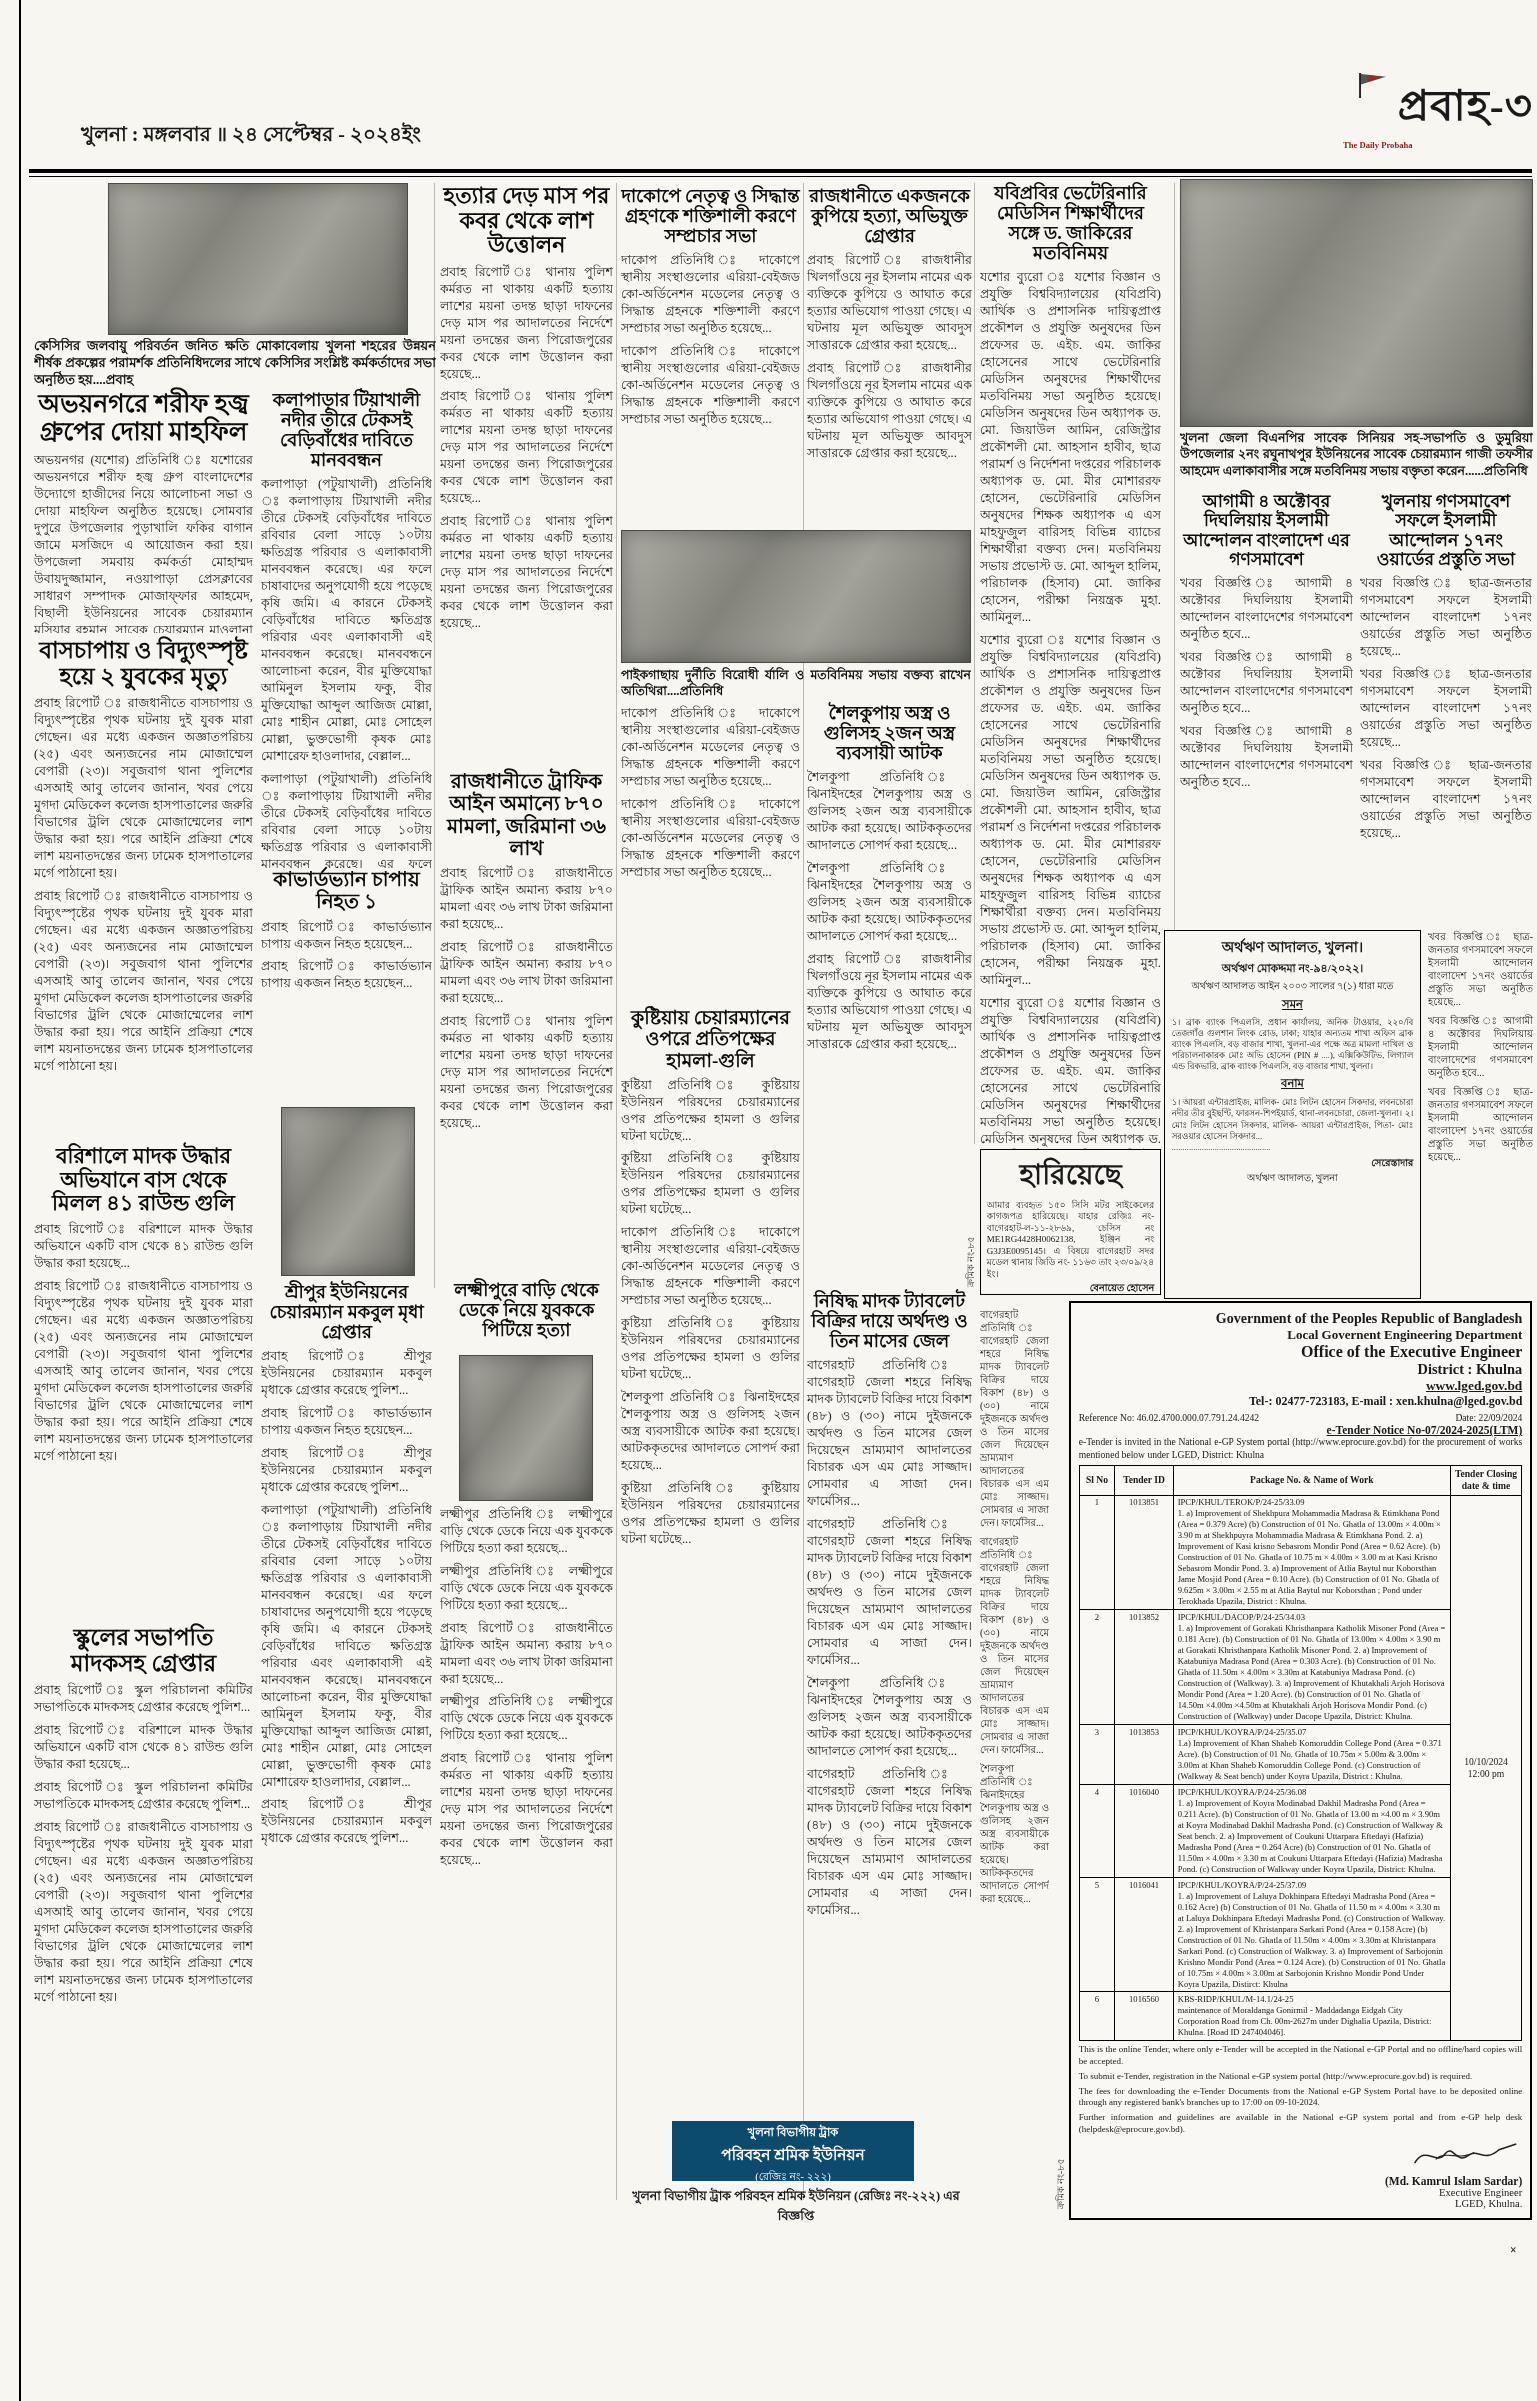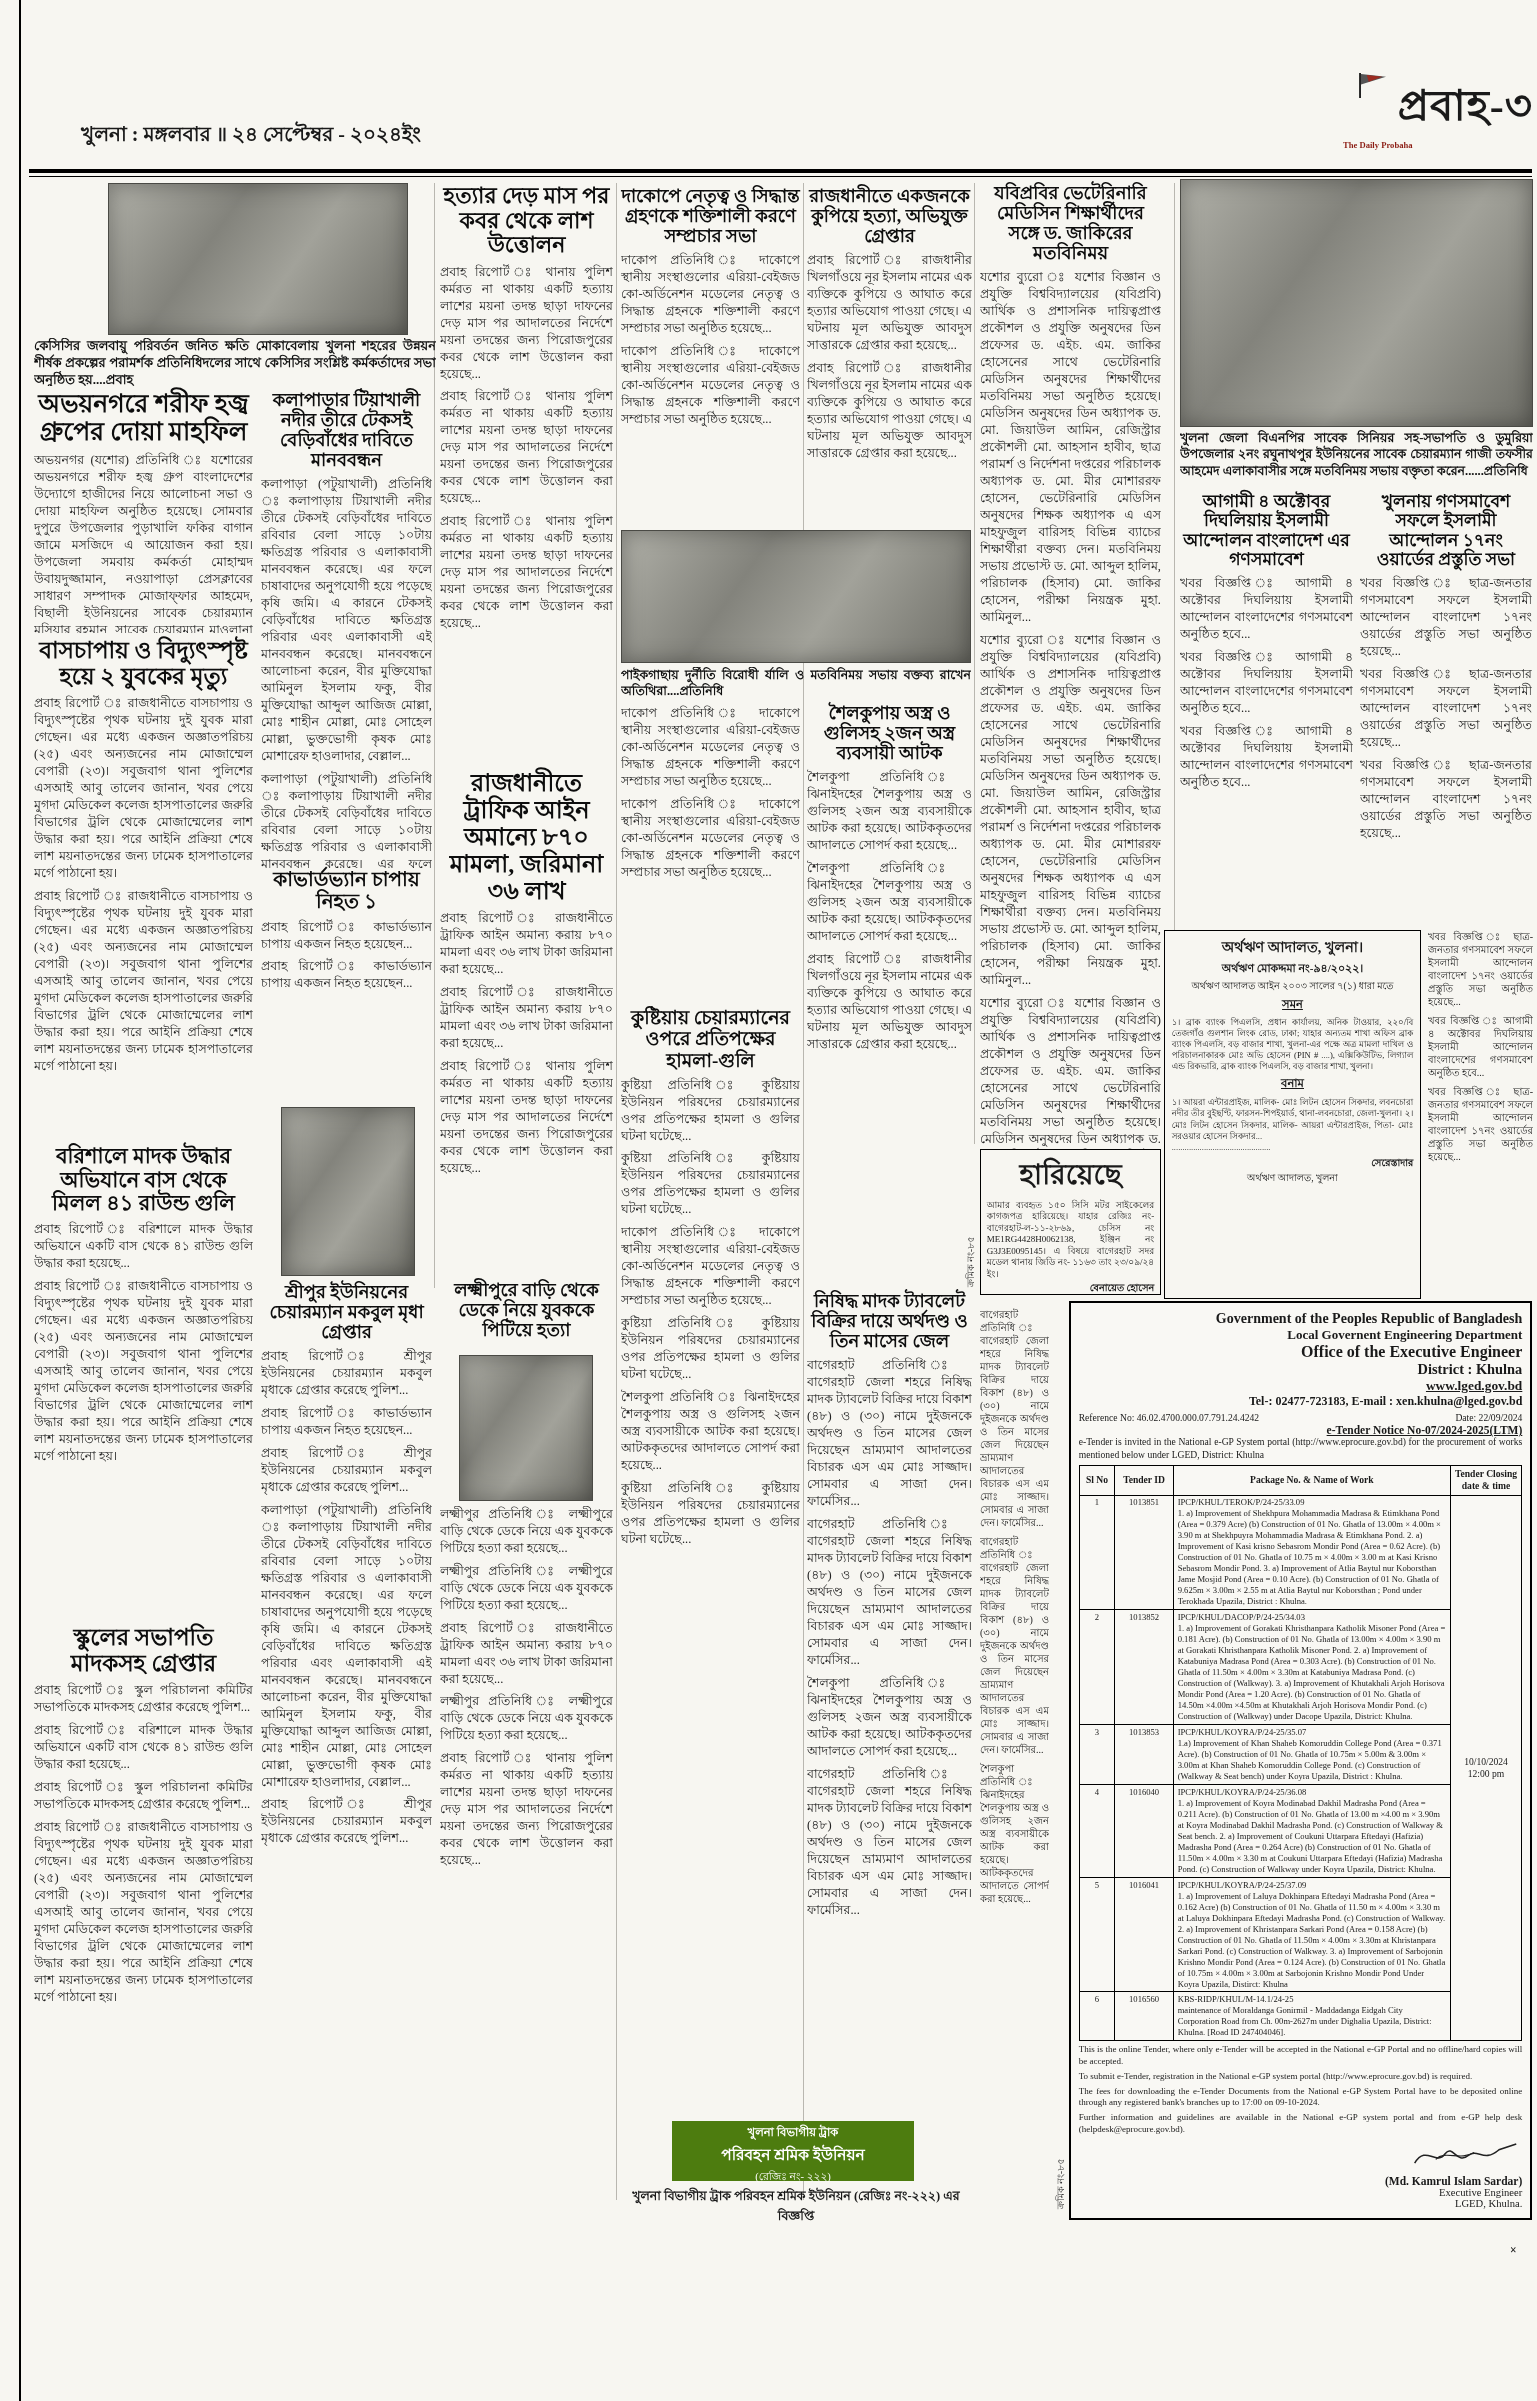--- a/index.html
+++ b/index.html
@@ -114,21 +114,21 @@
 
   <div class="abs" style="left:440px;top:184px;width:173px;">
     <div class="hl" style="font-size:22px;">হত্যার দেড় মাস পর কবর থেকে লাশ উত্তোলন</div>
     <div class="bd" style="height:519px;margin-top:5.8px;">
       <p>প্রবাহ রিপোর্ট ঃ থানায় পুলিশ কর্মরত না থাকায় একটি হত্যায় লাশের ময়না তদন্ত ছাড়া দাফনের দেড় মাস পর আদালতের নির্দেশে ময়না তদন্তের জন্য পিরোজপুরের কবর থেকে লাশ উত্তোলন করা হয়েছে...</p>
         <p>প্রবাহ রিপোর্ট ঃ থানায় পুলিশ কর্মরত না থাকায় একটি হত্যায় লাশের ময়না তদন্ত ছাড়া দাফনের দেড় মাস পর আদালতের নির্দেশে ময়না তদন্তের জন্য পিরোজপুরের কবর থেকে লাশ উত্তোলন করা হয়েছে...</p>
         <p>প্রবাহ রিপোর্ট ঃ থানায় পুলিশ কর্মরত না থাকায় একটি হত্যায় লাশের ময়না তদন্ত ছাড়া দাফনের দেড় মাস পর আদালতের নির্দেশে ময়না তদন্তের জন্য পিরোজপুরের কবর থেকে লাশ উত্তোলন করা হয়েছে...</p>
     </div>
   </div>
   <div class="abs" style="left:440px;top:770px;width:173px;">
-    <div class="hl" style="font-size:24px;">রাজধানীতে ট্রাফিক আইন অমান্যে ৮৭০ মামলা, জরিমানা ৩৬ লাখ</div>
+    <div class="hl" style="font-size:20px;">রাজধানীতে ট্রাফিক আইন অমান্যে ৮৭০ মামলা, জরিমানা ৩৬ লাখ</div>
     <div class="bd" style="height:423px;margin-top:5.8px;">
       <p>প্রবাহ রিপোর্ট ঃ রাজধানীতে ট্রাফিক আইন অমান্য করায় ৮৭০ মামলা এবং ৩৬ লাখ টাকা জরিমানা করা হয়েছে...</p>
         <p>প্রবাহ রিপোর্ট ঃ রাজধানীতে ট্রাফিক আইন অমান্য করায় ৮৭০ মামলা এবং ৩৬ লাখ টাকা জরিমানা করা হয়েছে...</p>
         <p>প্রবাহ রিপোর্ট ঃ থানায় পুলিশ কর্মরত না থাকায় একটি হত্যায় লাশের ময়না তদন্ত ছাড়া দাফনের দেড় মাস পর আদালতের নির্দেশে ময়না তদন্তের জন্য পিরোজপুরের কবর থেকে লাশ উত্তোলন করা হয়েছে...</p>
     </div>
   </div>
   <div class="abs" style="left:440px;top:1280px;width:173px;">
     <div class="hl" style="font-size:18px;">লক্ষ্মীপুরে বাড়ি থেকে ডেকে নিয়ে যুবককে পিটিয়ে হত্যা</div>
   </div>
   <div class="abs photo" style="left:459px;top:1355px;width:134px;height:146px;"></div>
@@ -157,21 +157,21 @@
     <div class="hl" style="font-size:19px;">কুষ্টিয়ায় চেয়ারম্যানের ওপরে প্রতিপক্ষের হামলা-গুলি</div>
     <div class="bd" style="height:1047px;margin-top:5.8px;">
       <p>কুষ্টিয়া প্রতিনিধি ঃ কুষ্টিয়ায় ইউনিয়ন পরিষদের চেয়ারম্যানের ওপর প্রতিপক্ষের হামলা ও গুলির ঘটনা ঘটেছে...</p>
         <p>কুষ্টিয়া প্রতিনিধি ঃ কুষ্টিয়ায় ইউনিয়ন পরিষদের চেয়ারম্যানের ওপর প্রতিপক্ষের হামলা ও গুলির ঘটনা ঘটেছে...</p>
         <p>দাকোপ প্রতিনিধি ঃ দাকোপে স্থানীয় সংস্থাগুলোর এরিয়া-বেইজড কো-অর্ডিনেশন মডেলের নেতৃত্ব ও সিদ্ধান্ত গ্রহনকে শক্তিশালী করণে সম্প্রচার সভা অনুষ্ঠিত হয়েছে...</p>
         <p>কুষ্টিয়া প্রতিনিধি ঃ কুষ্টিয়ায় ইউনিয়ন পরিষদের চেয়ারম্যানের ওপর প্রতিপক্ষের হামলা ও গুলির ঘটনা ঘটেছে...</p>
         <p>শৈলকুপা প্রতিনিধি ঃ ঝিনাইদহের শৈলকুপায় অস্ত্র ও গুলিসহ ২জন অস্ত্র ব্যবসায়ীকে আটক করা হয়েছে। আটককৃতদের আদালতে সোপর্দ করা হয়েছে...</p>
         <p>কুষ্টিয়া প্রতিনিধি ঃ কুষ্টিয়ায় ইউনিয়ন পরিষদের চেয়ারম্যানের ওপর প্রতিপক্ষের হামলা ও গুলির ঘটনা ঘটেছে...</p>
     </div>
   </div>
-  <div class="abs" style="left:672px;top:2121px;width:242px;height:60px;background:#4d7c0f;color:#fff;text-align:center;padding-top:2.9px;box-sizing:border-box;">
+  <div class="abs" style="left:672px;top:2121px;width:242px;height:60px;background:#0c4a6e;color:#fff;text-align:center;padding-top:2.9px;box-sizing:border-box;">
     <div style="font-size:11.5px;font-weight:bold;">খুলনা বিভাগীয় ট্রাক</div>
     <div style="font-size:15.4px;font-weight:bold;">পরিবহন শ্রমিক ইউনিয়ন</div>
     <div style="font-size:10.6px;">(রেজিঃ নং- ২২২)</div>
   </div>
   <div class="abs" style="left:621px;top:2187px;width:350px;text-align:center;font-weight:bold;font-size:12.5px;">খুলনা বিভাগীয় ট্রাক পরিবহন শ্রমিক ইউনিয়ন (রেজিঃ নং-২২২) এর বিজ্ঞপ্তি</div>
 
   <div class="abs" style="left:807px;top:186px;width:165px;">
     <div class="hl" style="font-size:18px;">রাজধানীতে একজনকে কুপিয়ে হত্যা, অভিযুক্ত গ্রেপ্তার</div>
     <div class="bd" style="height:432px;margin-top:5.8px;">
       <p>প্রবাহ রিপোর্ট ঃ রাজধানীর খিলগাঁওয়ে নূর ইসলাম নামের এক ব্যক্তিকে কুপিয়ে ও আঘাত করে হত্যার অভিযোগ পাওয়া গেছে। এ ঘটনায় মূল অভিযুক্ত আবদুস সাত্তারকে গ্রেপ্তার করা হয়েছে...</p>

